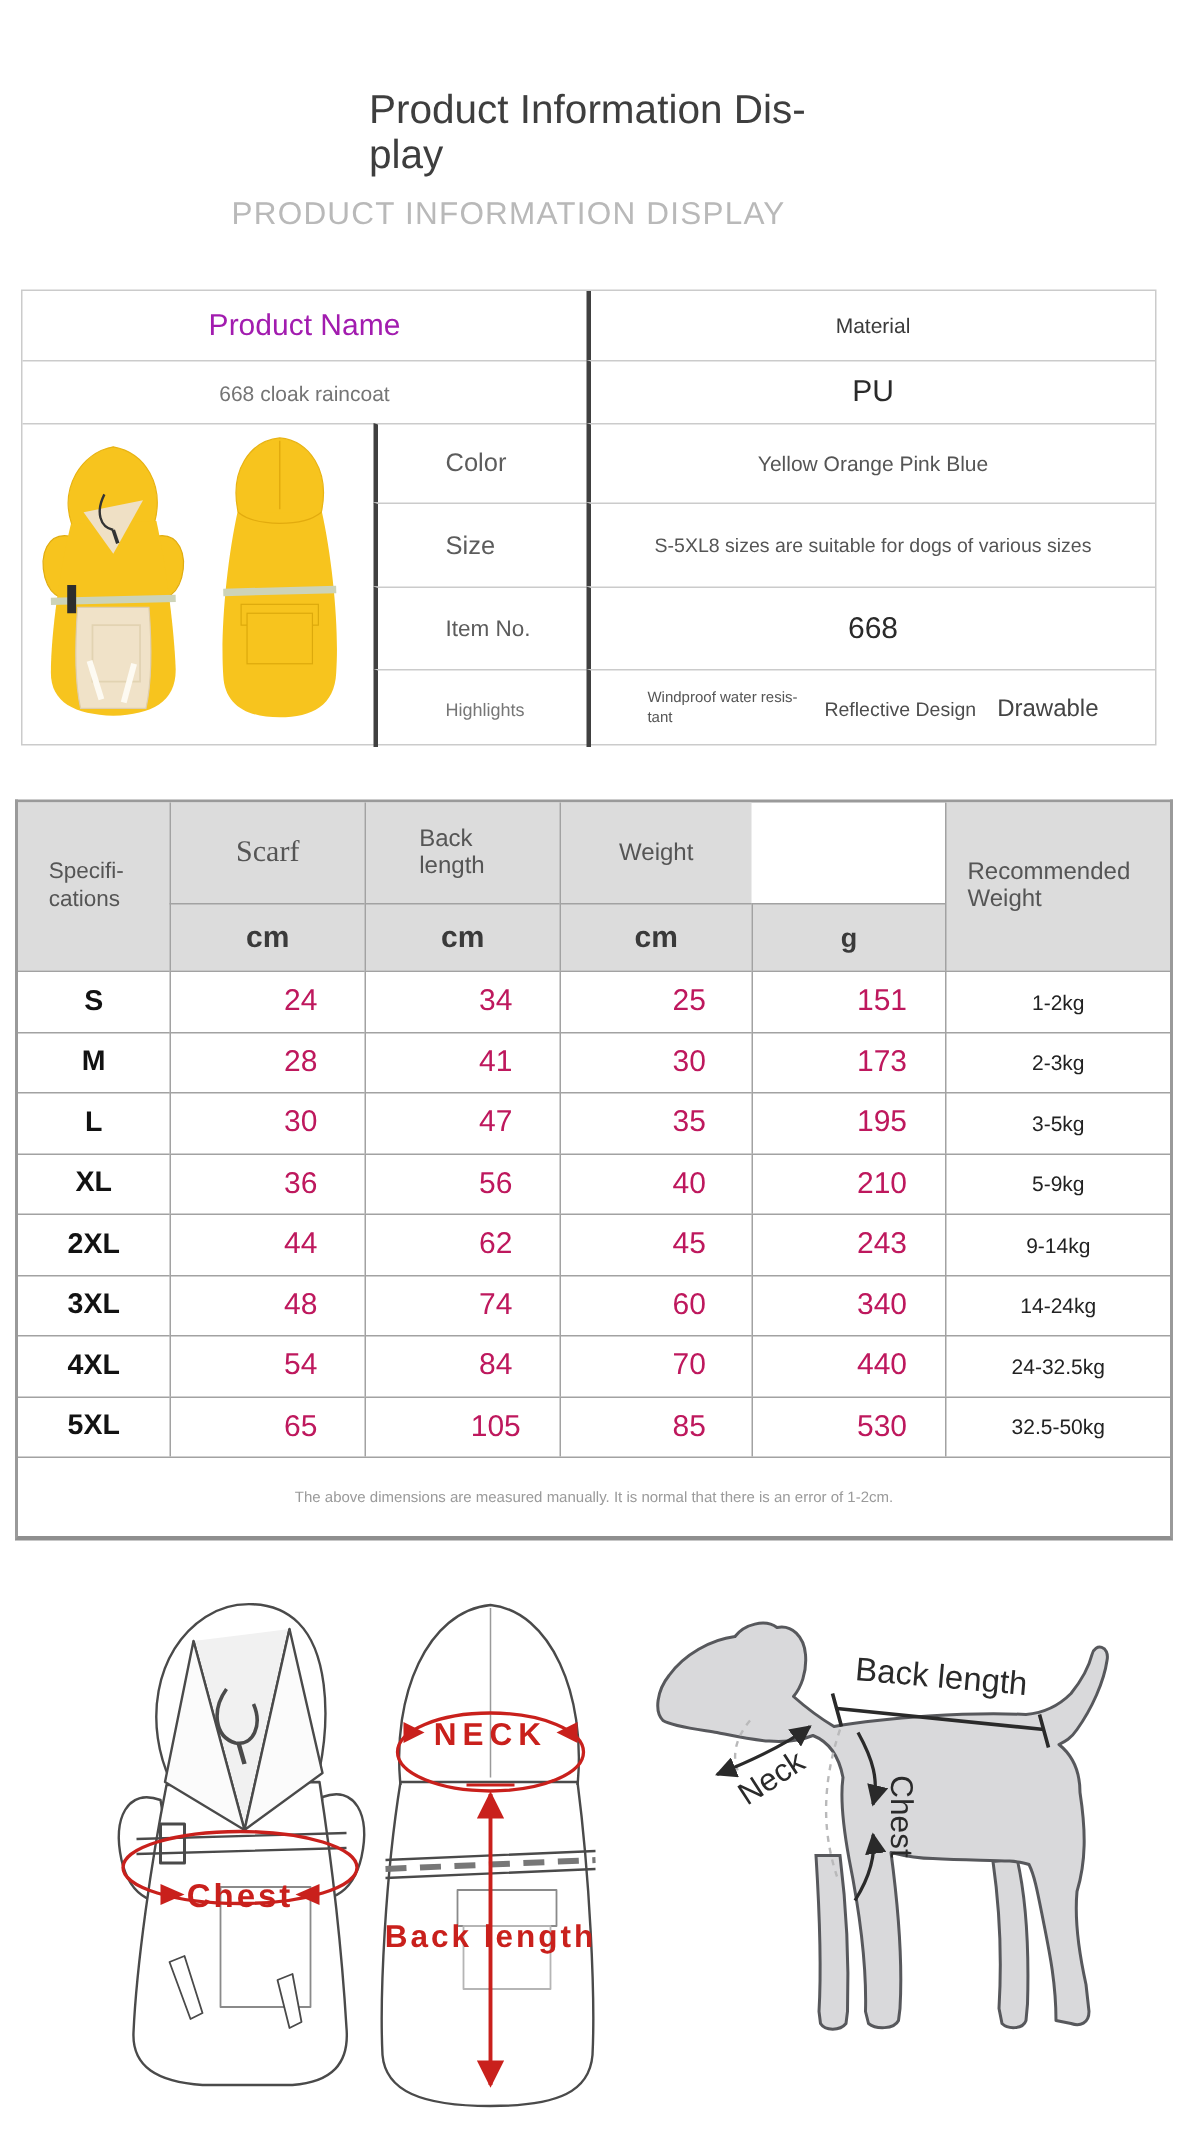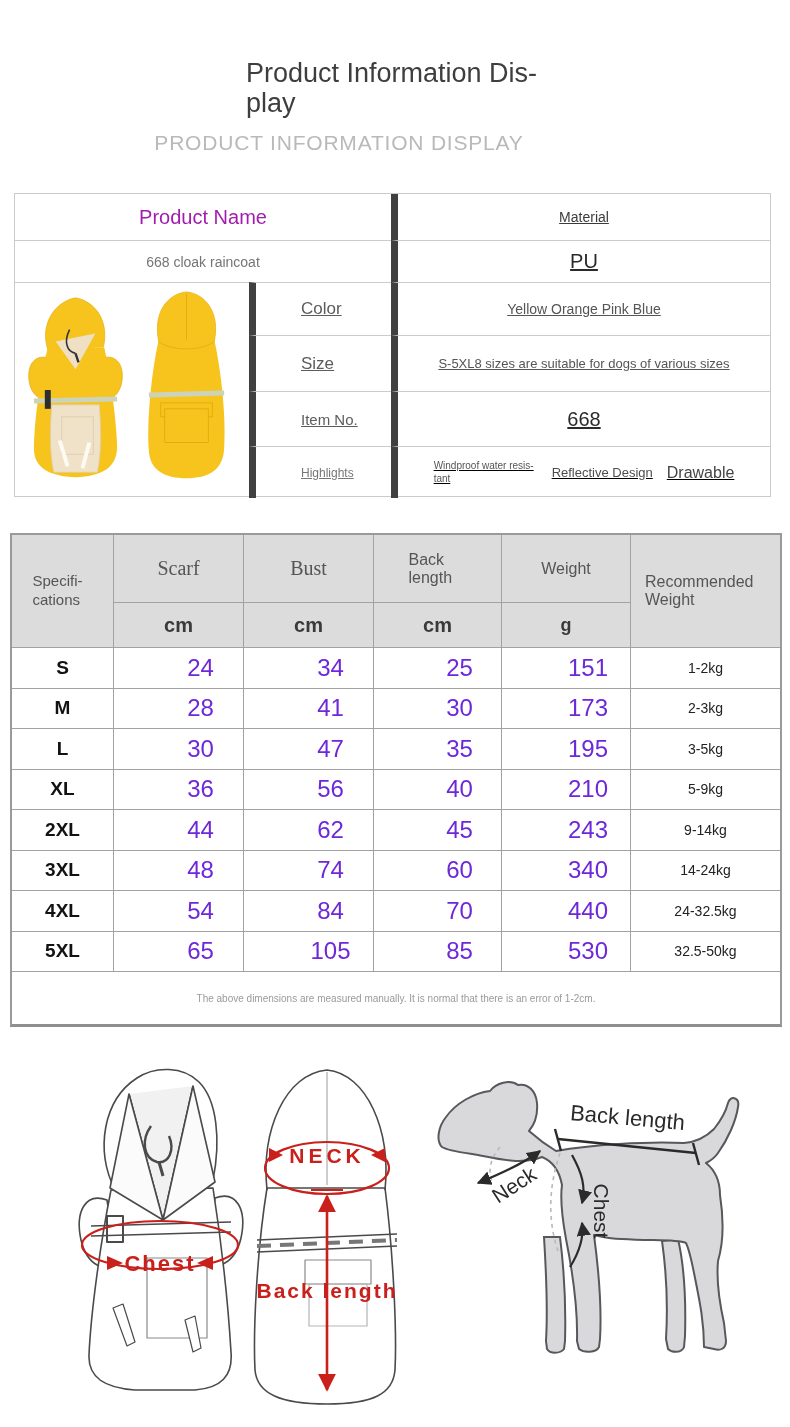--- a/index.html
+++ b/index.html
@@ -11,21 +11,21 @@
            font-size:27px; line-height:30px; color:#3e3e3e; }
   .subtitle { position:absolute; left:0; top:131px; width:678px; text-align:center;
               font-size:21px; color:#b9b9b9; letter-spacing:0.8px; }
 
   
   .info-grid { position:absolute; left:14px; top:193px; width:757px; height:304px;
                display:grid; grid-template-columns:234px 142px 379px;
                grid-template-rows:46px 42px 53px 56px 55px 52px;
                border:1px solid #cbcbcb; }
   .info-grid > div { display:flex; align-items:center; justify-content:center; }
-  .ibl { border-left:7px solid #404040;text-decoration:underline; }
+  .ibl { border-left:3px solid #404040; }
   .ibt { border-top:1px solid #cbcbcb; }
   .c-span2 { grid-column:1 / 3; }
   .c-col3  { grid-column:3; }
   .img-cell { grid-column:1; grid-row:3 / 7; }
   .lab-cell { justify-content:flex-start !important; padding-left:45px; }
   .t-pname { font-size:20px; color:#a21caf; }
   .t-mat   { font-size:14px; color:#3b3b3b; }
   .t-pval  { font-size:14px; color:#757575; }
   .t-pu    { font-size:20px; color:#2a2a2a; }
   .t-lab-lg{ font-size:17px; color:#5c5c5c; }
@@ -50,21 +50,21 @@
   .hd { background:#dcdcdc; color:#555; }
   .spec-cell { grid-row:1 / 3; grid-column:1; font-size:15px; }
   .spec-cell .inner { width:60px; line-height:1.25; }
   .rec-cell { grid-row:1 / 3; grid-column:6; justify-content:flex-start !important; padding-left:14px; font-size:16px; }
   .rec-cell .inner { width:110px; line-height:1.15; }
   .col-lab { font-size:20px;font-family:Liberation Serif, serif; }
   .col-lab-sm { font-size:16px; }
   .col-lab-sm .inner { width:58px; line-height:1.1; }
   .unit { font-size:20px; font-weight:bold; color:#3a3a3a; }
   .sz { font-size:19px; font-weight:bold; color:#121212; }
-  .num { font-size:24px; color:#6d28d9;padding-left:44px; }
+  .num { font-size:20px; color:#be185d;padding-left:44px; }
   .kg  { font-size:14px; color:#222; }
   .note-cell { grid-column:1 / 7; font-size:10px; color:#9a9a9a; }
 
   
   .sketch-svg { position:absolute; left:55px; top:1040px; }
   .dog-svg    { position:absolute; left:422px; top:1055px; }
   svg text { font-family:"Liberation Sans", sans-serif; }
   .red-bold { font-weight:bold; fill:#c9201c; }
 </style>
 </head>
@@ -131,21 +131,20 @@
       <span class="hl-1">Reflective Design</span>
       <span class="hl-2">Drawable</span>
     </div>
   </div>
 
   <div class="size-grid">
     <div class="hd spec-cell">
       <div class="inner">Specifi-cations</div>
     </div>
     <div class="hd sbl col-lab">Scarf</div>
-    <div class="hd sbl col-lab">Bust</div>
     <div class="hd sbl col-lab-sm">
       <div class="inner">Back length</div>
     </div>
     <div class="hd sbl col-lab-sm">Weight</div>
     <div class="hd sbl rec-cell">
       <div class="inner">Recommended Weight</div>
     </div>
 
     <div class="hd sbl sbt unit" style="grid-column:2;">cm</div>
     <div class="hd sbl sbt unit">cm</div>

